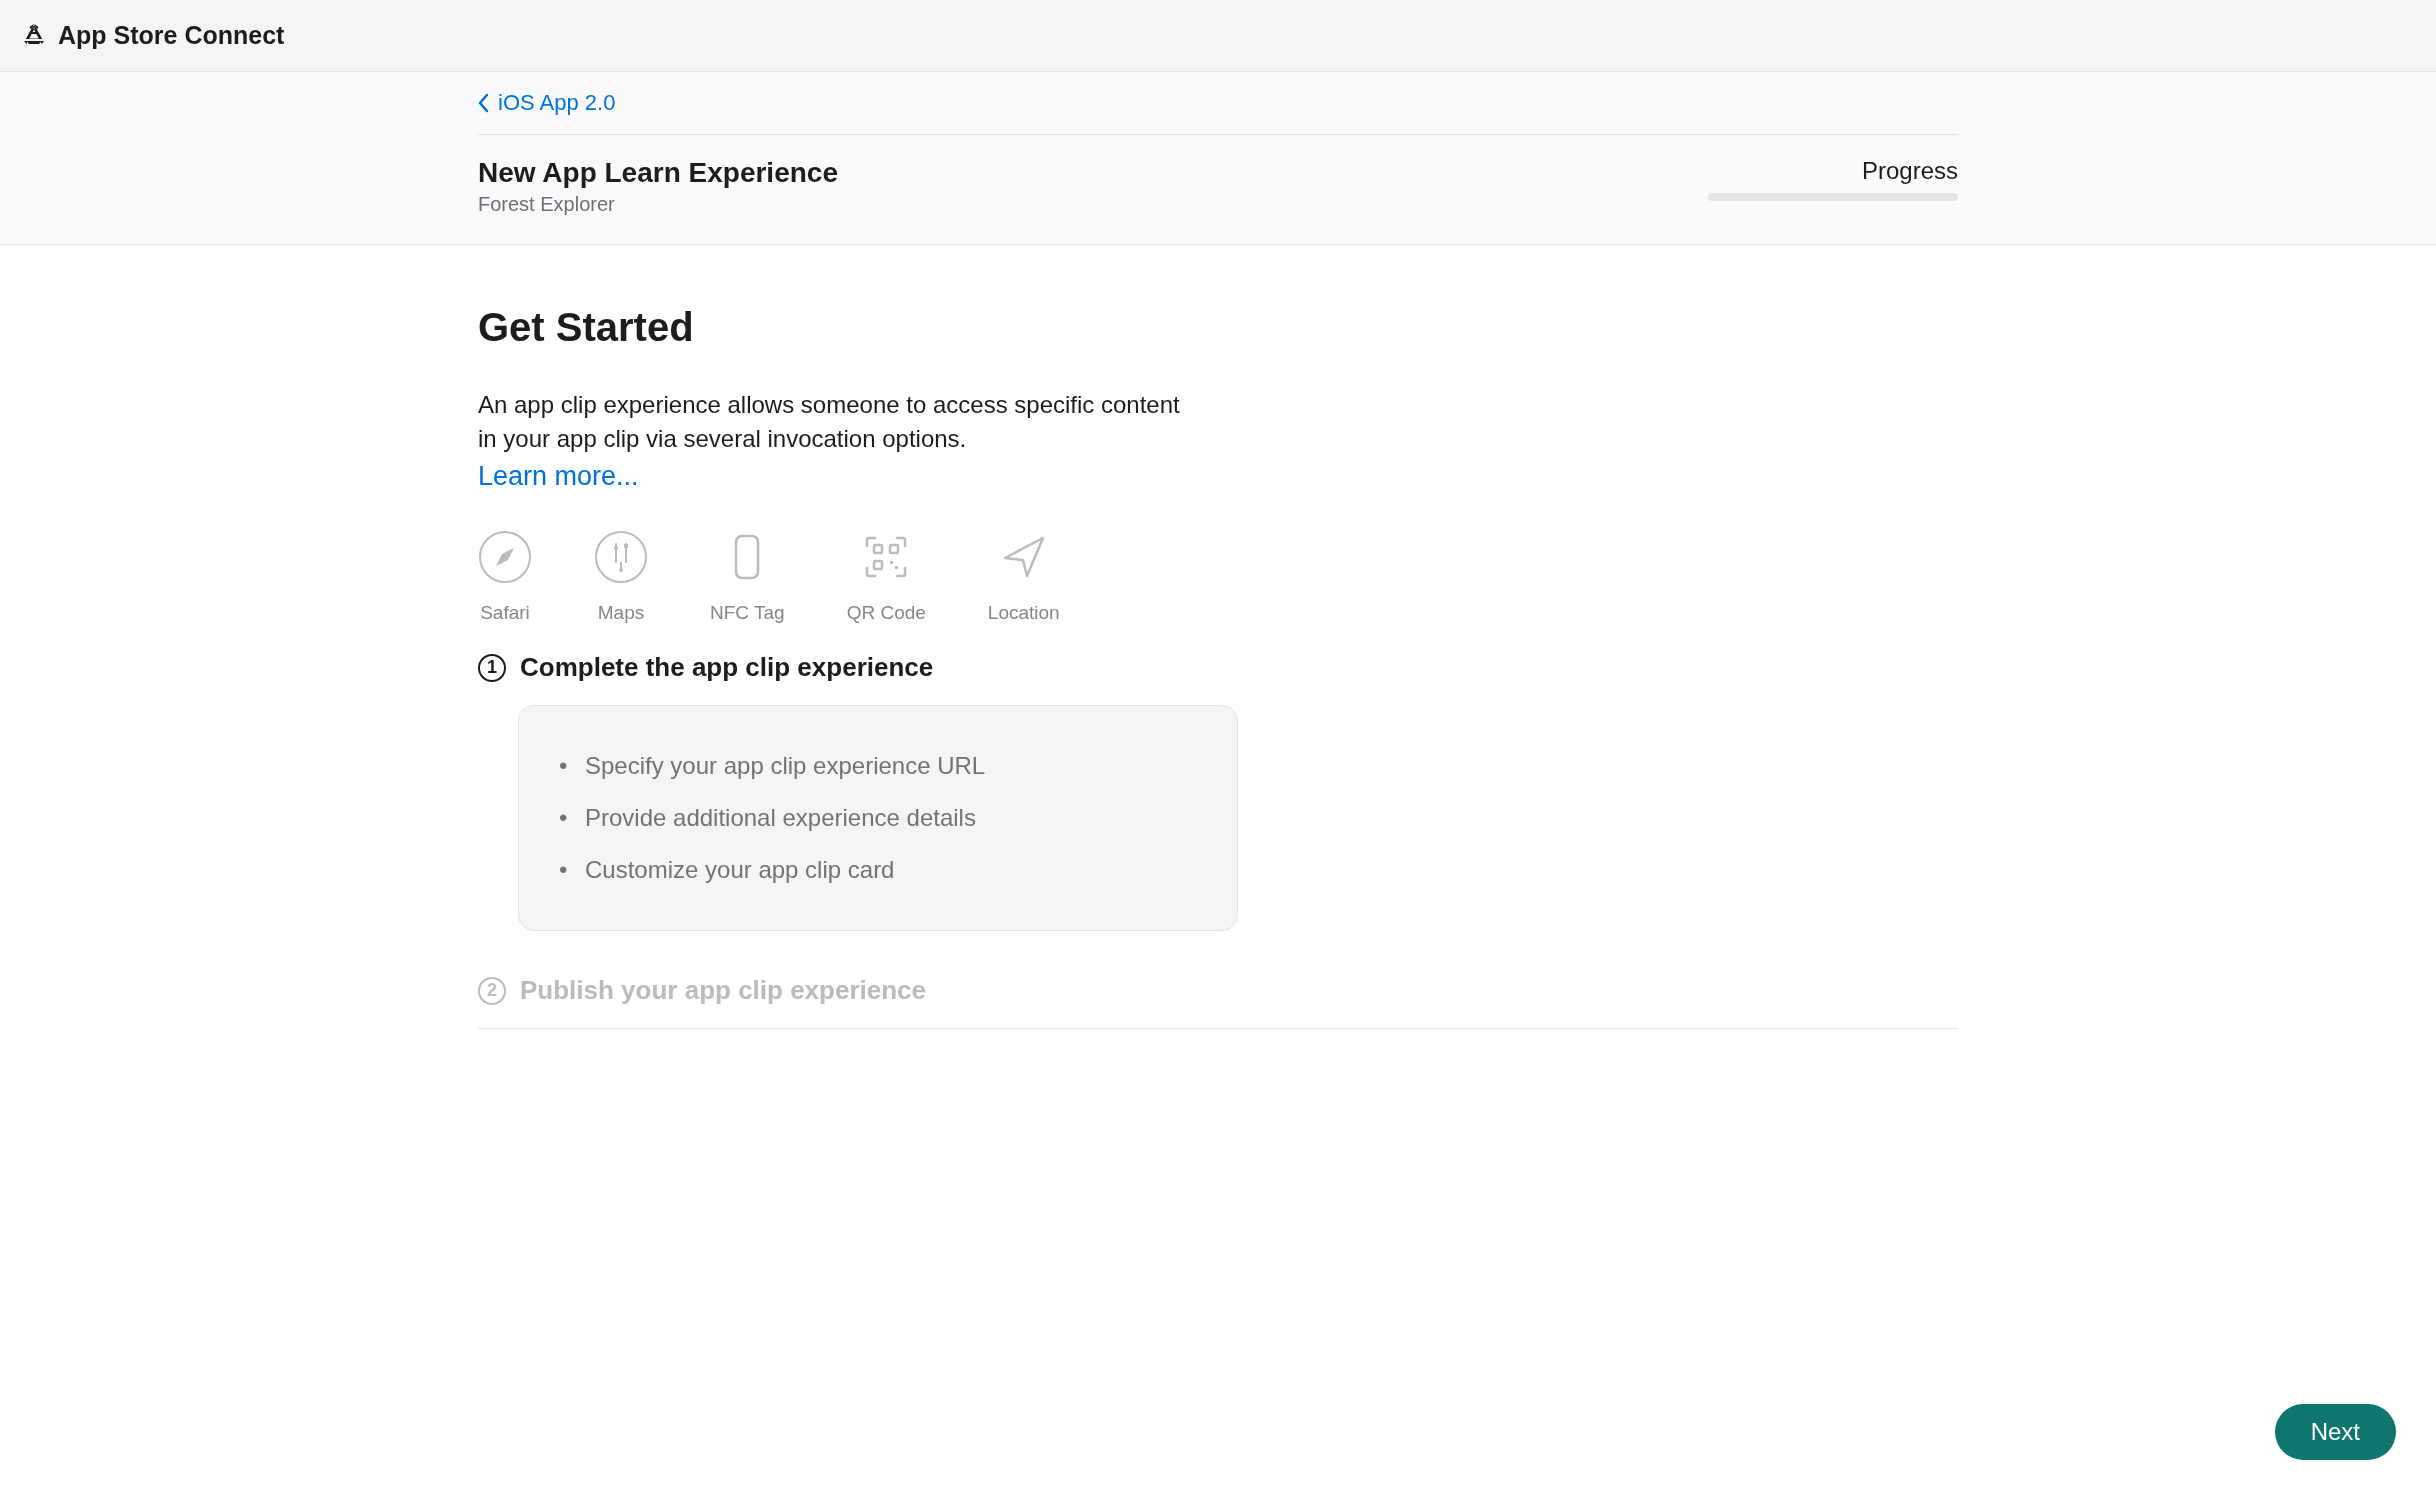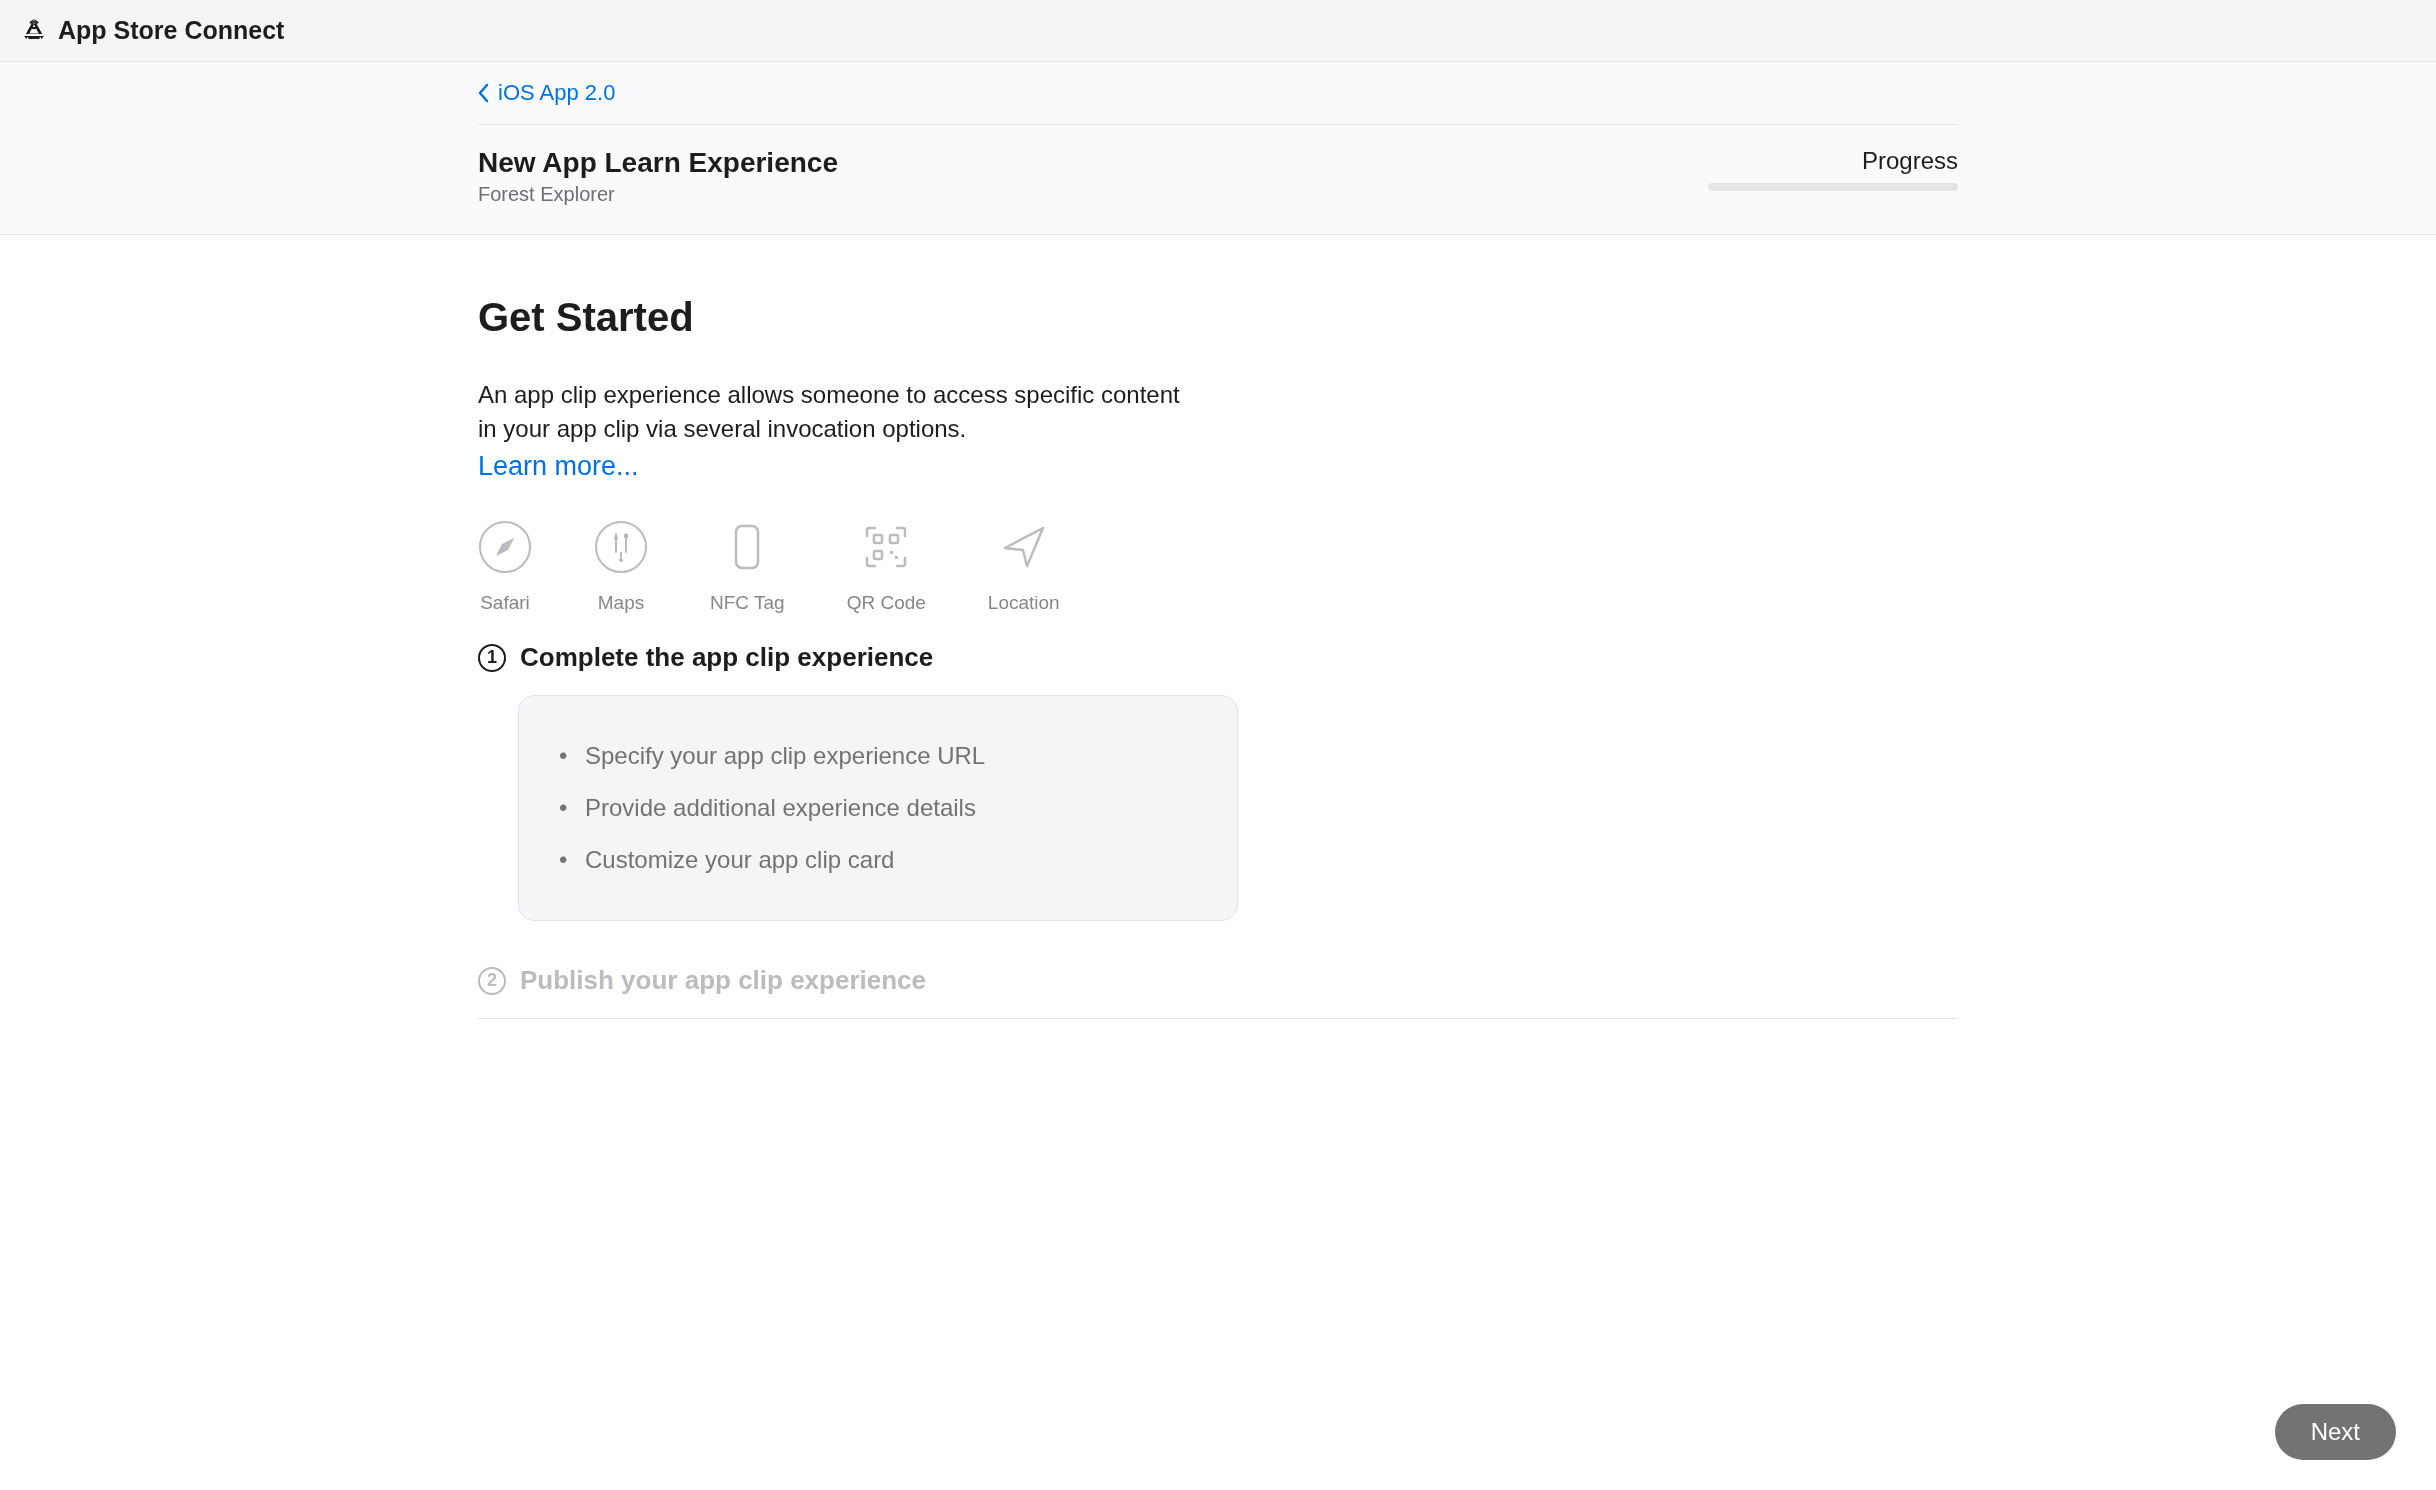--- a/index.html
+++ b/index.html
@@ -8,21 +8,21 @@
       box-sizing: border-box;
     }
     body {
       font-family: -apple-system, BlinkMacSystemFont, "SF Pro Text", "Helvetica Neue", Helvetica, Arial, sans-serif;
       background: #ffffff;
       color: #1d1d1f;
       font-size: 17px;
     }
     .top-header {
       background: #f5f5f7;
-      height: 62px;
+      height: 72px;
       display: flex;
       align-items: center;
       padding: 0 20px;
       border-bottom: 1px solid #e5e5e7;
     }
     .top-header .logo-icon {
       width: 28px;
       height: 28px;
       margin-right: 10px;
       display: flex;
@@ -204,21 +204,21 @@
       border: none;
       border-top: 1px solid #e5e5e7;
       margin-top: 6px;
     }
     .footer-bar {
       position: fixed;
       bottom: 30px;
       right: 40px;
     }
     .next-button {
-      background: #737373;
+      background: #0f766e;
       color: #fff;
       border: none;
       border-radius: 32px;
       padding: 14px 36px;
       font-size: 24px;
       cursor: pointer;
       font-family: inherit;
       margin-top: 32px;
     }
   </style>

